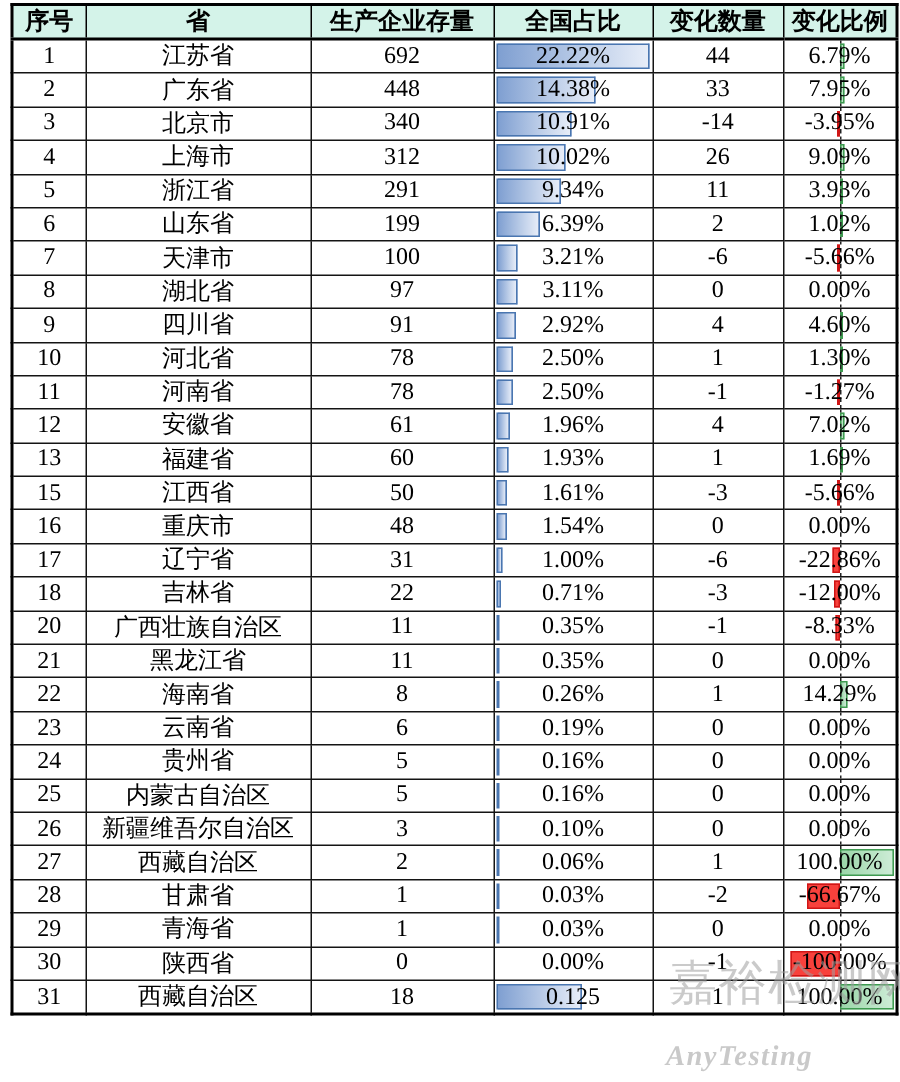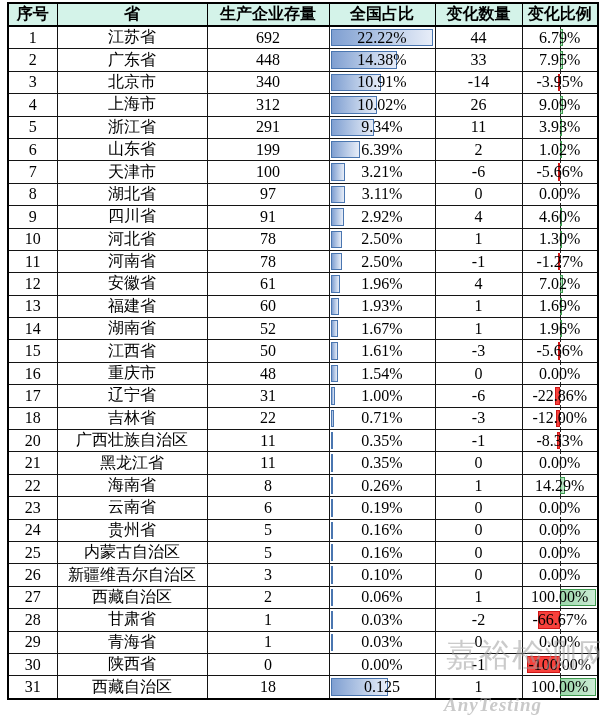--- a/index.html
+++ b/index.html
@@ -170,28 +170,20 @@
         </tr>
         <tr>
           <td>13</td>
           <td>福建省</td>
           <td>60</td>
           <td><div class="share-bar" style="width: 8.51%;"></div><span class="cell-text">1.93%</span></td>
           <td>1</td>
           <td><div class="rbar-pos" style="width: 1.8%;"></div><div class="axis-line"></div><span class="cell-text">1.69%</span></td>
         </tr>
         <tr>
-          <td>14</td>
-          <td>湖南省</td>
-          <td>52</td>
-          <td><div class="share-bar" style="width: 7.37%;"></div><span class="cell-text">1.67%</span></td>
-          <td>1</td>
-          <td><div class="rbar-pos" style="width: 1.8%;"></div><div class="axis-line"></div><span class="cell-text">1.96%</span></td>
-        </tr>
-        <tr>
           <td>15</td>
           <td>江西省</td>
           <td>50</td>
           <td><div class="share-bar" style="width: 7.1%;"></div><span class="cell-text">1.61%</span></td>
           <td>-3</td>
           <td><div class="rbar-neg" style="width: 2.55%;"></div><div class="axis-line"></div><span class="cell-text">-5.66%</span></td>
         </tr>
         <tr>
           <td>16</td>
           <td>重庆市</td>

